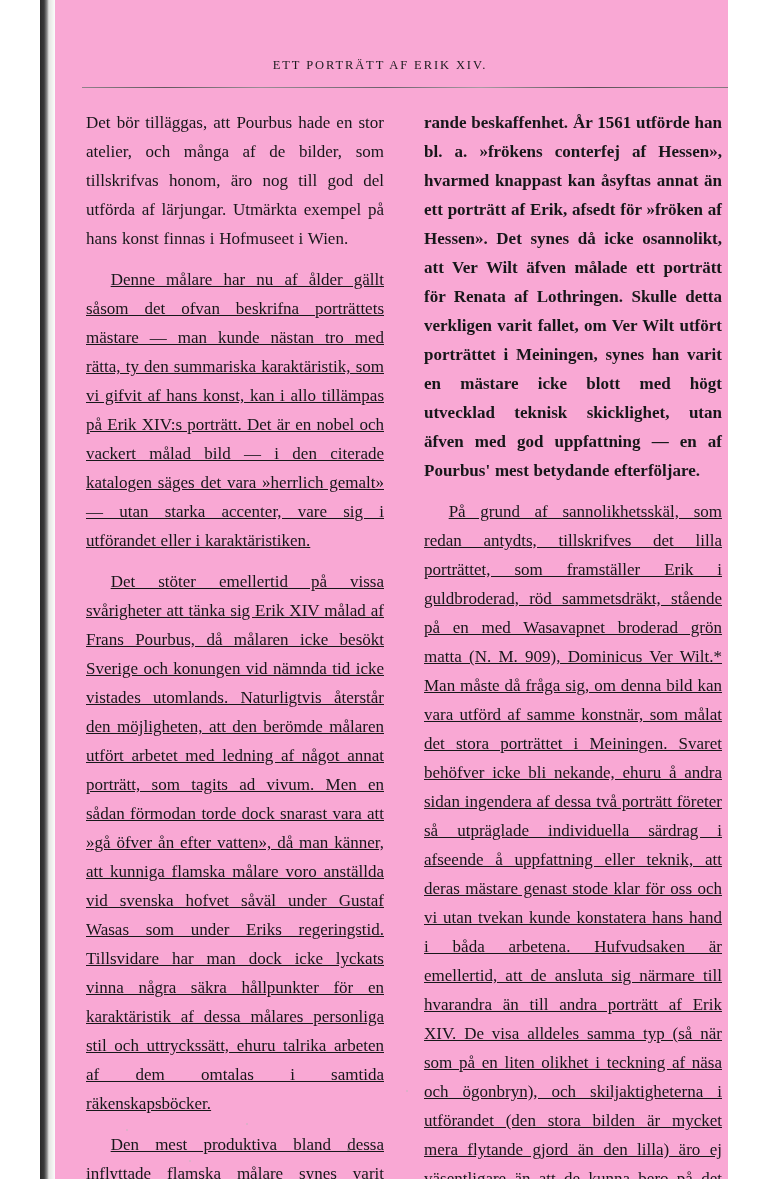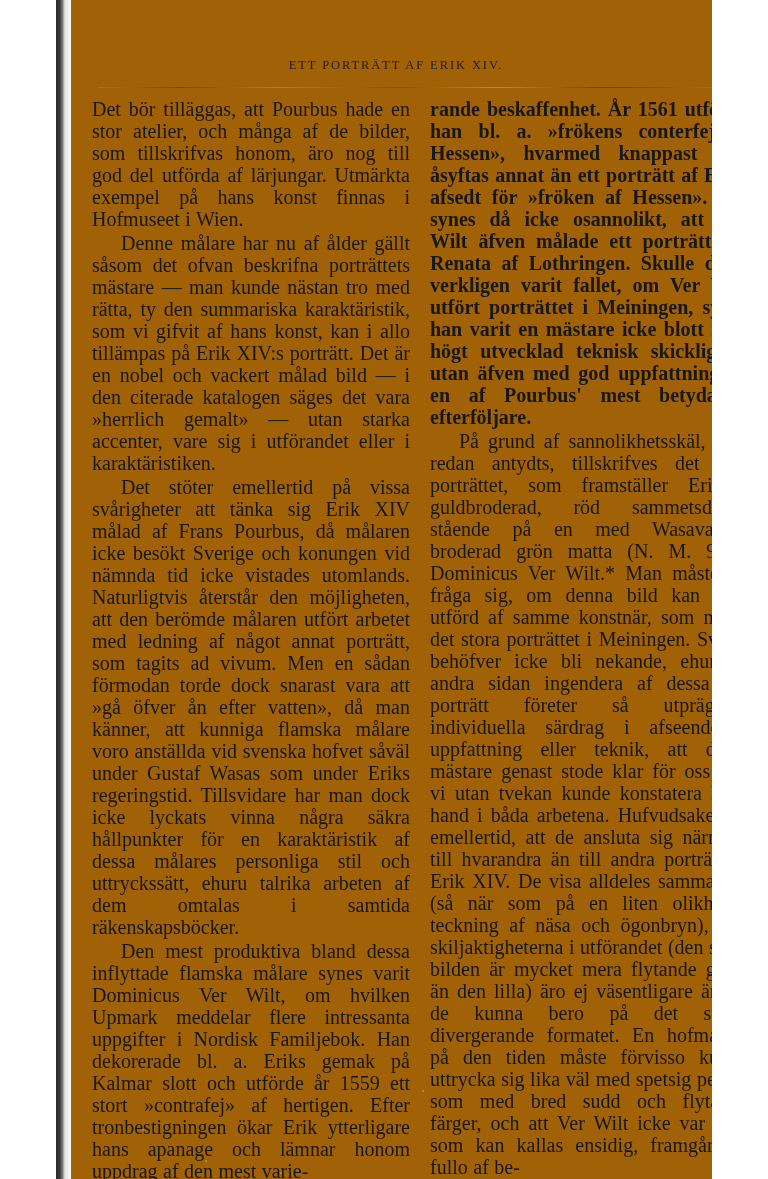--- a/index.html
+++ b/index.html
@@ -7,24 +7,25 @@
     margin: 0;
     padding: 0;
     background: #ffffff;
   }
 
   #page {
     position: relative;
     width: 656px;
     height: 1179px;
     margin: 0 auto;
-    background: #a16207;
+    background: #f9a8d4;
     overflow: hidden;
     font-family: "Liberation Serif", "DejaVu Serif", serif;
     color: #17171a;
+    padding-left: 32px;
   }
 
   
   .scan-gutter {
     position: absolute;
     top: 0;
     left: 0;
     width: 9px;
     height: 1179px;
     background: linear-gradient(to right, #2a2a2a 0%, #3a3a3a 45%, #8d8d8d 78%, #e9e9e7 100%);
@@ -88,31 +89,31 @@
     display: flex;
     gap: 16px;
   }
   .col {
     width: 322px;
     flex: 0 0 322px;
   }
   .col-right { position: relative; }
 
   p.para {
-    margin: 2px;
-    font-size: 20px;
-    line-height: 22px;
+    margin: 12px;
+    font-size: 17px;
+    line-height: 29px;
     text-align: justify;
     text-align-last: left;
     text-justify: inter-word;
     word-spacing: .5px;
     -webkit-hyphens: none;
     hyphens: none;
   }
-  p.para + p.para { text-indent: 1.45em; }
+  p.para + p.para { text-indent: 1.45em; text-decoration: underline; }
   p.para.cont { text-indent: 0; font-weight: bold; }
 
   
   .footnote {
     margin-top: 13px;
     position: relative;
     padding-top: 9px;
   }
   .footnote-rule {
     position: absolute;

